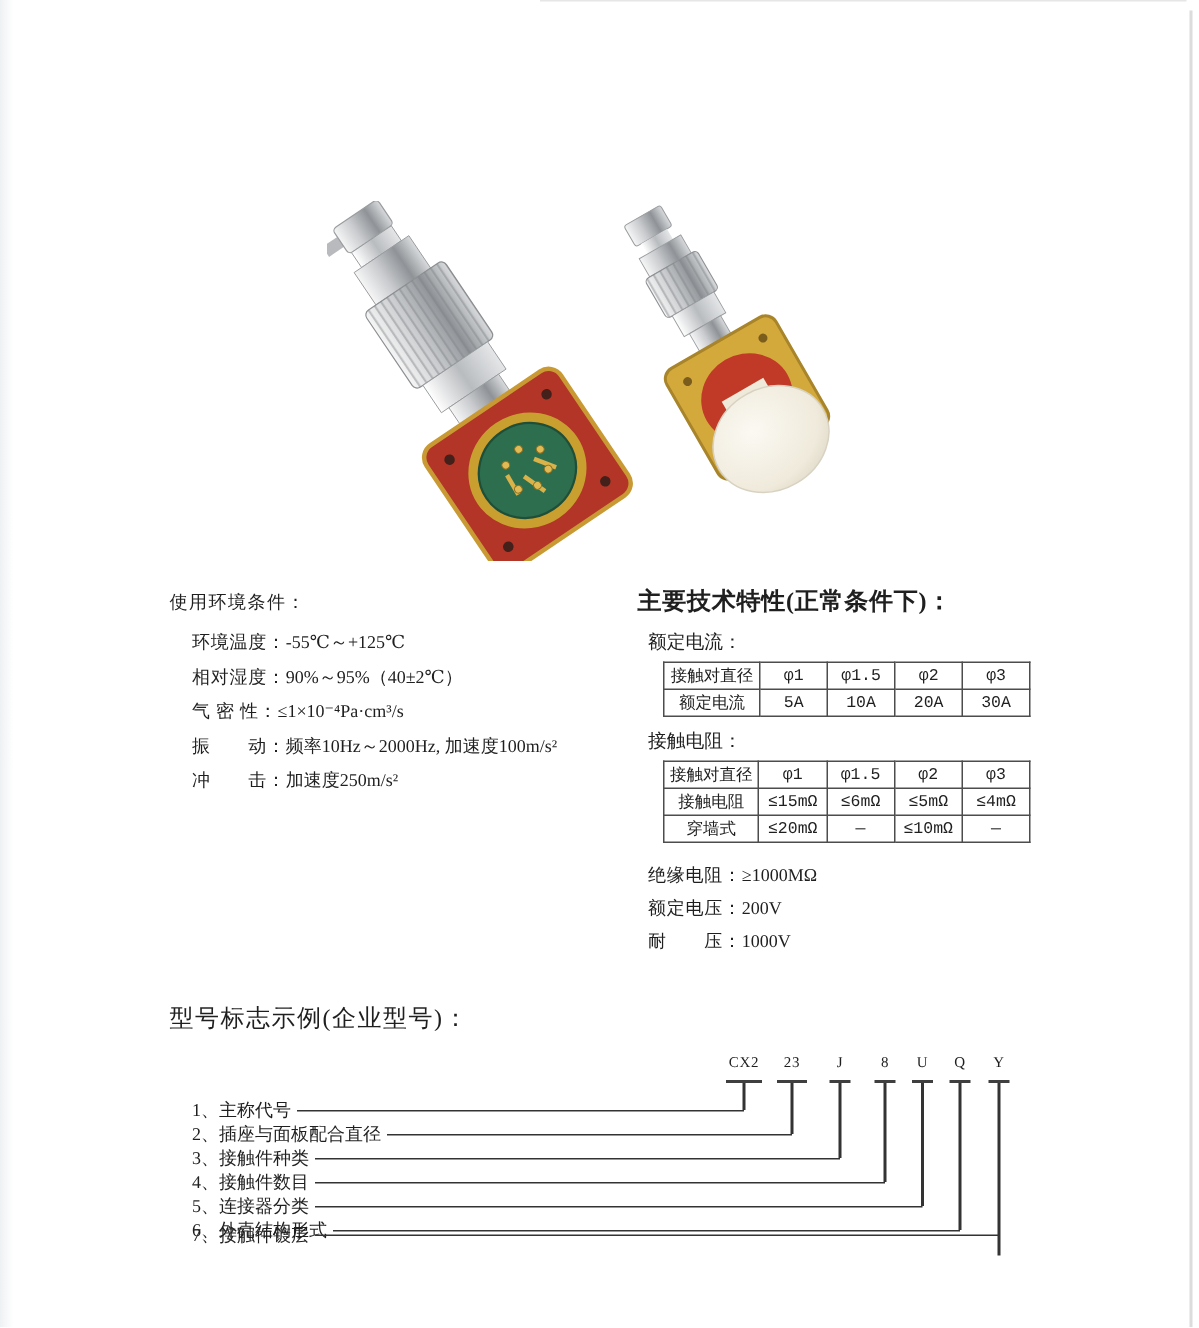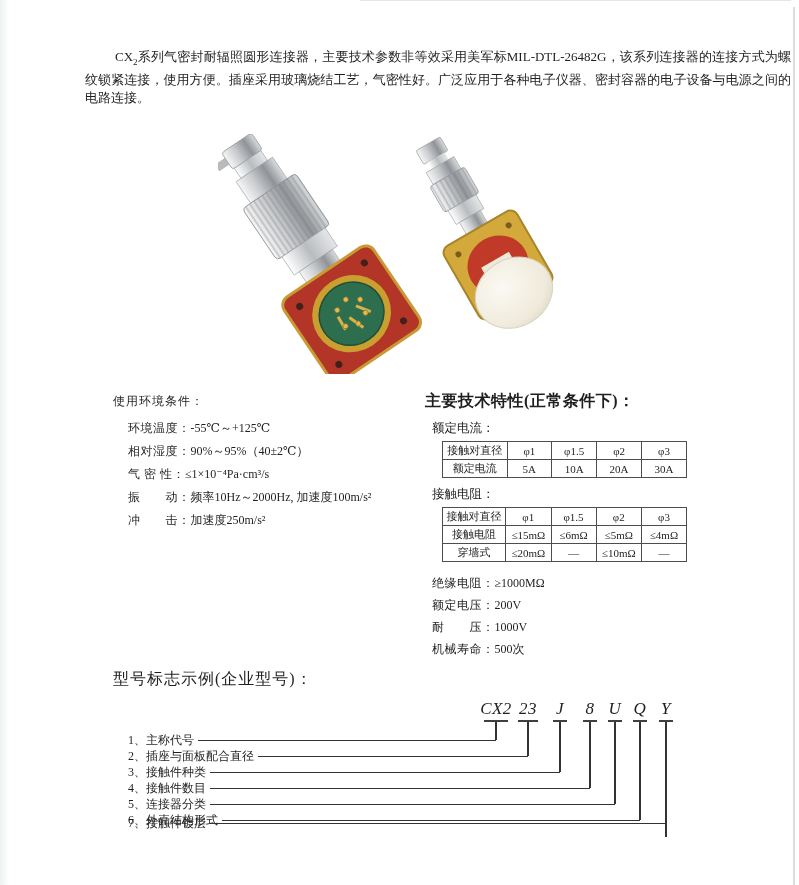--- a/index.html
+++ b/index.html
@@ -27,51 +27,50 @@
   .env { position:absolute; left:113px; top:393px; width:315px; }
   .env h2 { margin:0; font-size:12px; font-weight:normal; letter-spacing:1px; }
   .env .rows { margin:7px 0 0 15px; }
   .spec-row { font-size:12px; line-height:23px; white-space:nowrap; }
   .spec-label { letter-spacing:0.5px; }
 
   
   .tech { position:absolute; left:425px; top:391px; width:262px; }
   .tech h2 { margin:0; font-size:16px; font-weight:bold; letter-spacing:0.5px; }
   .subhead { font-size:12.5px; margin:8px 0 4px 7px; }
-  table.spec-table { border-collapse:collapse; margin-left:17px; }
+  table.spec-table { border-collapse:collapse; margin-left:17px;font-family:Liberation Mono, monospace; }
   .spec-table td { border:1px solid #4d4d4d; font-size:11px; font-weight:normal;
                    text-align:center; padding:1px 2px; height:13px; }
   .spec-table td.c0 { width:62px; }
   .spec-table td.c  { width:41px; }
   .tech-specs { margin:10px 0 0 7px; }
   .tech-specs .spec-row { line-height:22px; }
 
   
   .model-heading { position:absolute; left:113px; top:669px; margin:0;
                    font-size:16px; font-weight:normal; letter-spacing:1px; }
   .diagram { position:absolute; left:85px; top:700px; width:612px; height:150px; }
   .code-part { position:absolute; top:0; transform:translateX(-50%);
-               font-size:17px; letter-spacing:0.5px; line-height:18px;font-style:italic; }
+               font-size:10px; letter-spacing:0.5px; line-height:18px; }
   .code-underline { position:absolute; top:20px; height:2px; background:#3f3f3f;
                     transform:translateX(-50%); }
   .vline { position:absolute; width:1.5px; background:#333; top:22px; }
   .diagram-row { position:absolute; left:43px; height:16px; display:flex; align-items:center;text-align:right; }
   .diagram-row .lbl { font-size:12px; white-space:nowrap; }
   .diagram-row .line { flex:1; border-top:1.5px solid #333; margin-left:4px; height:0; }
 </style>
 </head>
 <body>
 
 <div class="page">
   <div class="edge-left"></div>
   <div class="edge-top"></div>
   <div class="edge-right"></div>
 
 
-  <p class="intro"><span>CX</span><sub>2</sub><span>系列气密封耐辐照圆形连接器，主要技术参数非等效采用美军标MIL-DTL-26482G，该系列连接器的连接方式为螺纹锁紧连接，使用方便。插座采用玻璃烧结工艺，气密性好。广泛应用于各种电子仪器、密封容器的电子设备与电源之间的电路连接。</span></p>
 
   <div class="photo">
     <svg width="364" height="240" viewBox="0 0 364 240">
       <defs>
         <linearGradient id="met" x1="0" y1="0" x2="1" y2="0">
           <stop offset="0" stop-color="#f6f6f6"></stop>
             <stop offset="0.35" stop-color="#c9cbce"></stop>
           <stop offset="0.7" stop-color="#8f9397"></stop>
             <stop offset="1" stop-color="#d8dadc"></stop>
         </linearGradient>
@@ -194,21 +193,20 @@
           <td class="c">≤10mΩ</td>
           <td class="c">—</td>
         </tr>
       </tbody>
     </table>
 
     <div class="tech-specs">
       <div class="spec-row"><span class="spec-label">绝缘电阻：</span><span class="spec-value">≥1000MΩ</span></div>
       <div class="spec-row"><span class="spec-label">额定电压：</span><span class="spec-value">200V</span></div>
       <div class="spec-row"><span class="spec-label">耐　　压：</span><span class="spec-value">1000V</span></div>
-      <div class="spec-row"><span class="spec-label">机械寿命：</span><span class="spec-value">500次</span></div>
     </div>
   </section>
 
   <h2 class="model-heading">型号标志示例(企业型号)：</h2>
 
   <div class="diagram">
 
     <span class="code-part" style="left:411px">CX2</span>
     <span class="code-part" style="left:443px">23</span>
     <span class="code-part" style="left:475px">J</span>

